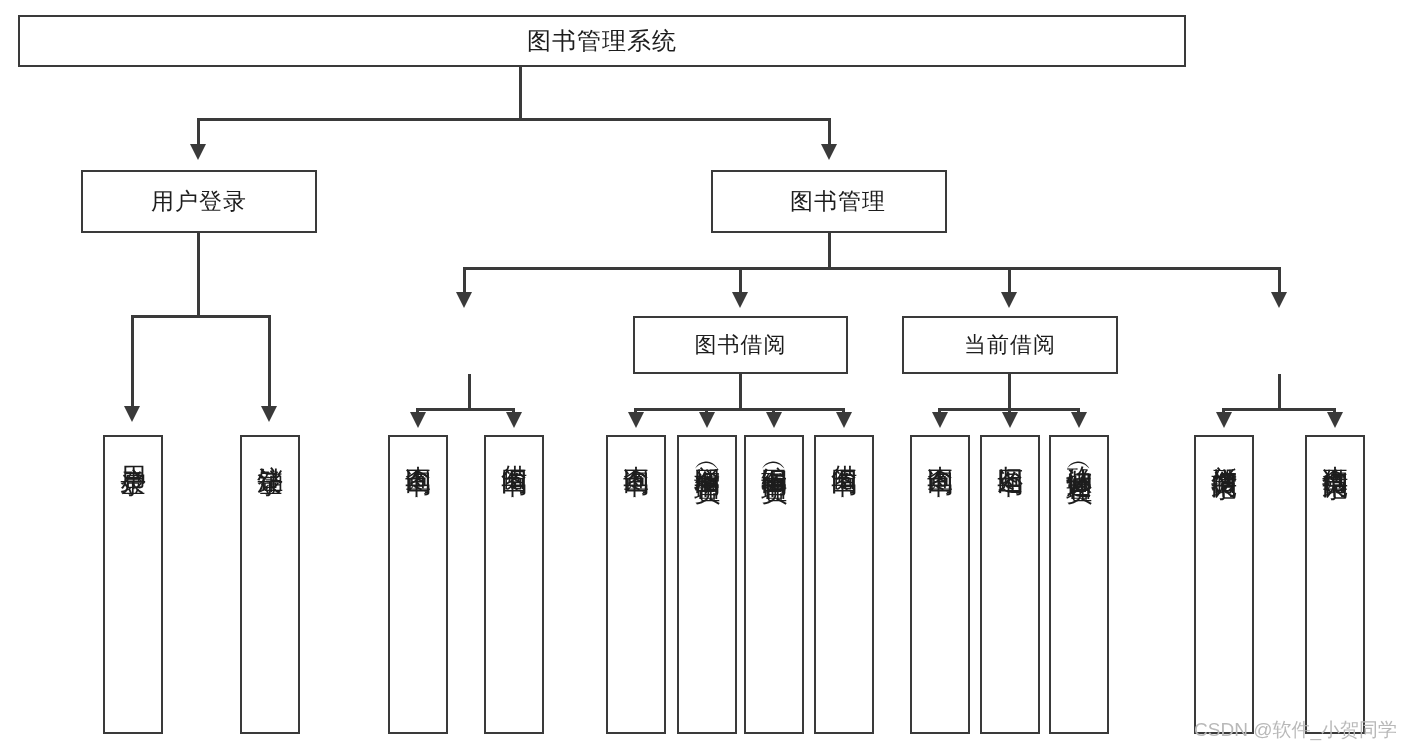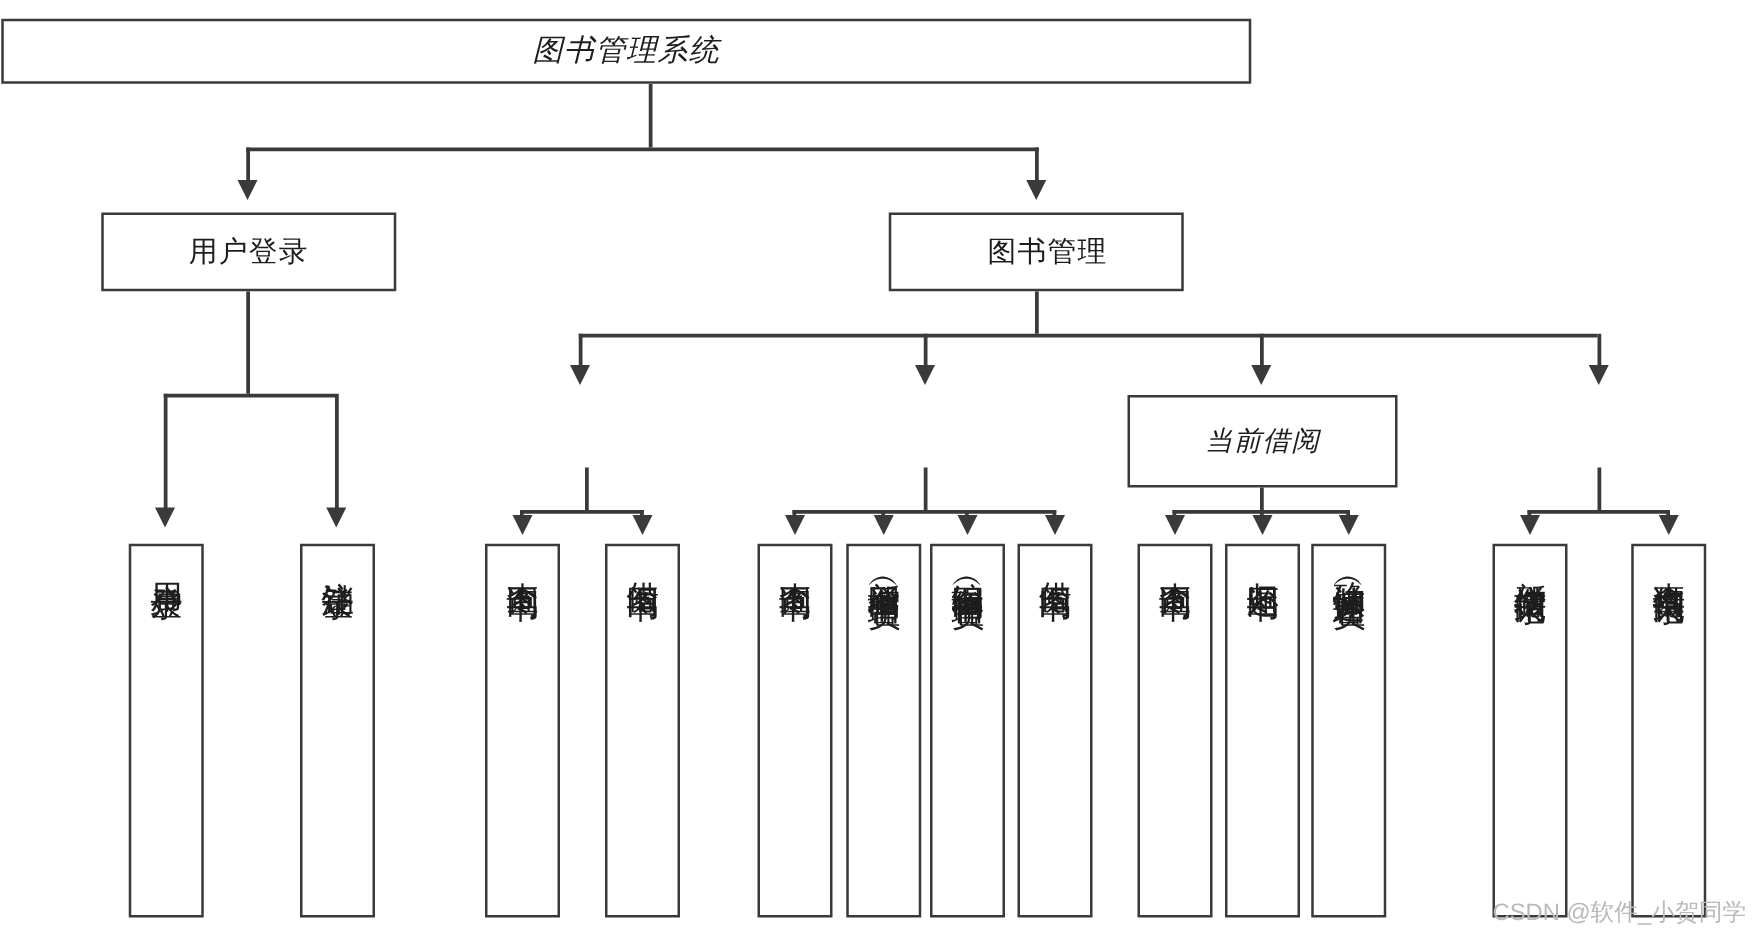--- a/index.html
+++ b/index.html
@@ -74,21 +74,21 @@
     z-index:20;
     white-space:nowrap;
     pointer-events:none;
   }
 </style>
 </head>
 <body>
 
 <div id="diagram">
 
-  <div class="node root horiz" style="left:1px;top:15px;width:1000px;height:52px;font-style:italic;">
+  <div class="node root horiz" style="left:18px;top:15px;width:1168px;height:52px;">
     <span class="lbl">图书管理系统</span>
   </div>
 
   <div class="ln v" style="left:519px;top:67px;width:3px;height:51px;"></div>
 
   <div class="ln h" style="left:197px;top:118px;width:634px;height:3px;"></div>
 
   <div class="ln v" style="left:197px;top:118px;width:3px;height:28px;"></div>
   <div class="arrow" style="left:190px;top:144px;"></div>
 
@@ -119,22 +119,25 @@
   <div class="ln v" style="left:739px;top:267px;width:3px;height:27px;"></div>
   <div class="arrow" style="left:732px;top:292px;"></div>
 
   <div class="ln v" style="left:1008px;top:267px;width:3px;height:27px;"></div>
   <div class="arrow" style="left:1001px;top:292px;"></div>
 
   <div class="ln v" style="left:1278px;top:267px;width:3px;height:27px;"></div>
   <div class="arrow" style="left:1271px;top:292px;"></div>
 
 
-
-  <div class="node lvl2 horiz" style="left:902px;top:316px;width:216px;height:74px;font-style:italic;">
+  <div class="node lvl2 horiz" style="left:633px;top:316px;width:215px;height:58px;">
+    <span class="lbl">图书借阅</span>
+  </div>
+
+  <div class="node lvl2 horiz" style="left:902px;top:316px;width:216px;height:58px;">
     <span class="lbl">当前借阅</span>
   </div>
 
 
   <div class="ln v" style="left:468px;top:374px;width:3px;height:34px;"></div>
   <div class="ln h" style="left:416px;top:408px;width:99px;height:3px;"></div>
   <div class="ln v" style="left:416px;top:408px;width:3px;height:6px;"></div>
   <div class="arrow" style="left:410px;top:412px;"></div>
   <div class="ln v" style="left:512px;top:408px;width:3px;height:6px;"></div>
   <div class="arrow" style="left:506px;top:412px;"></div>

